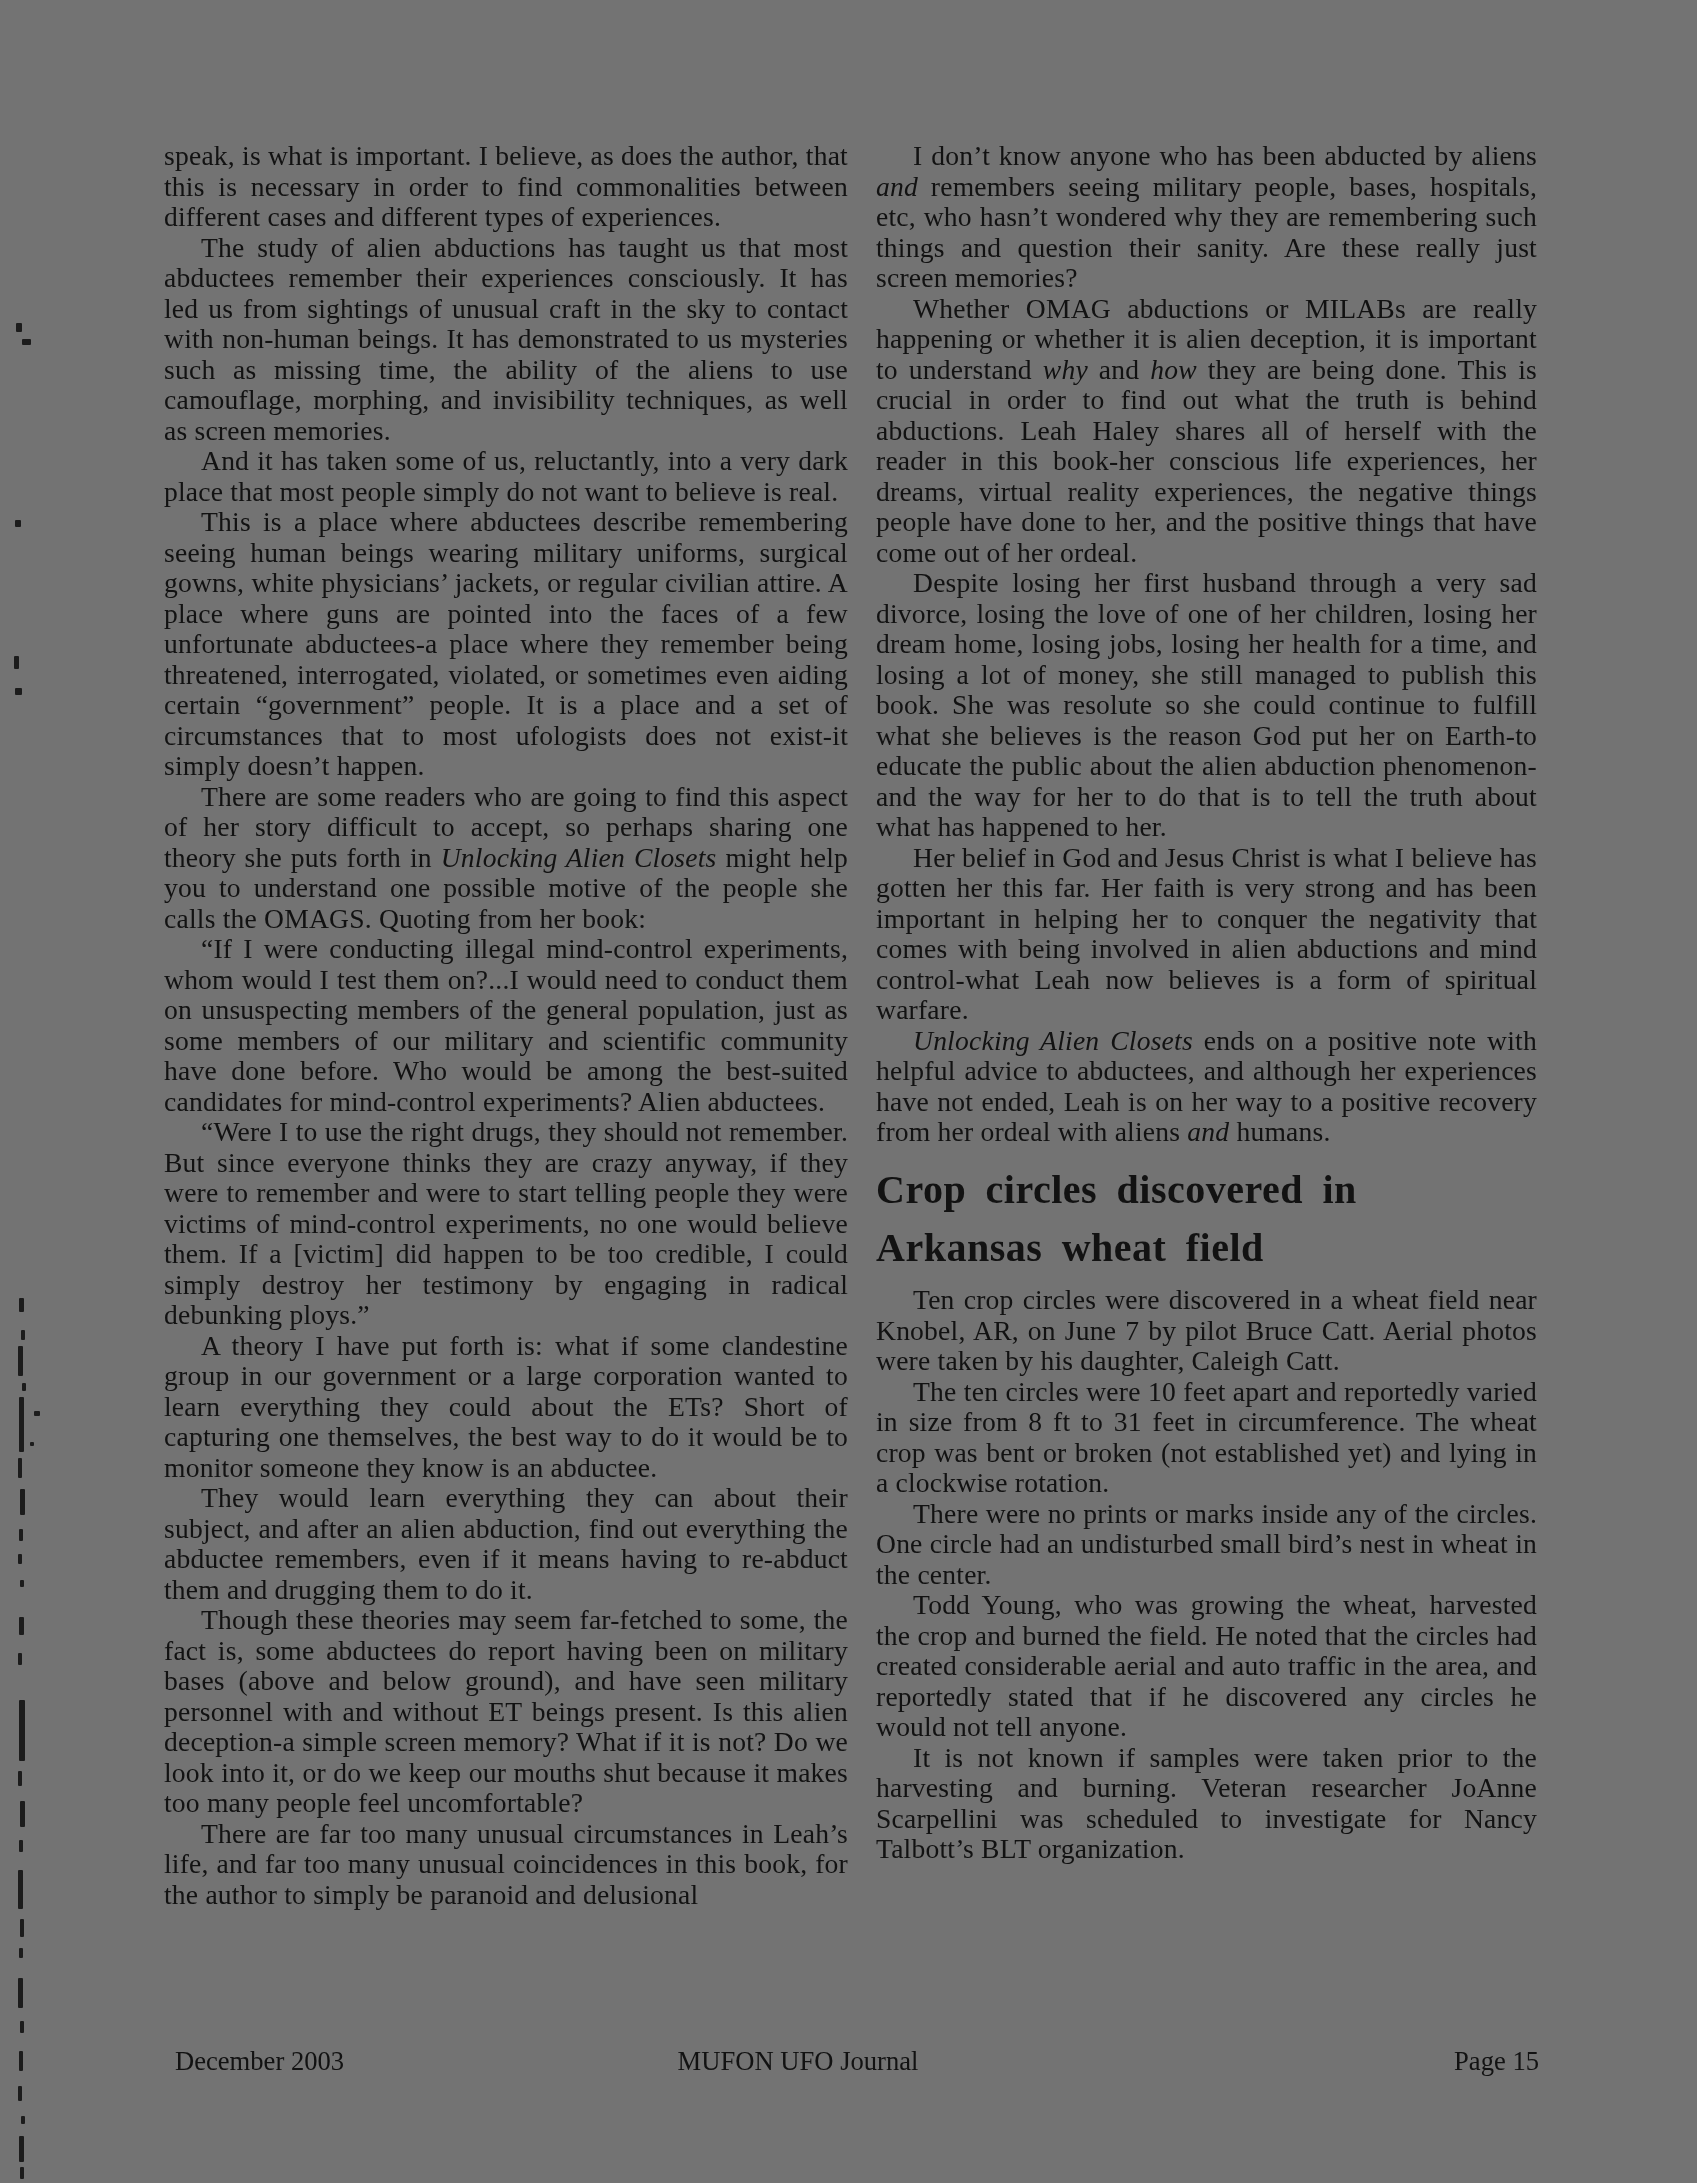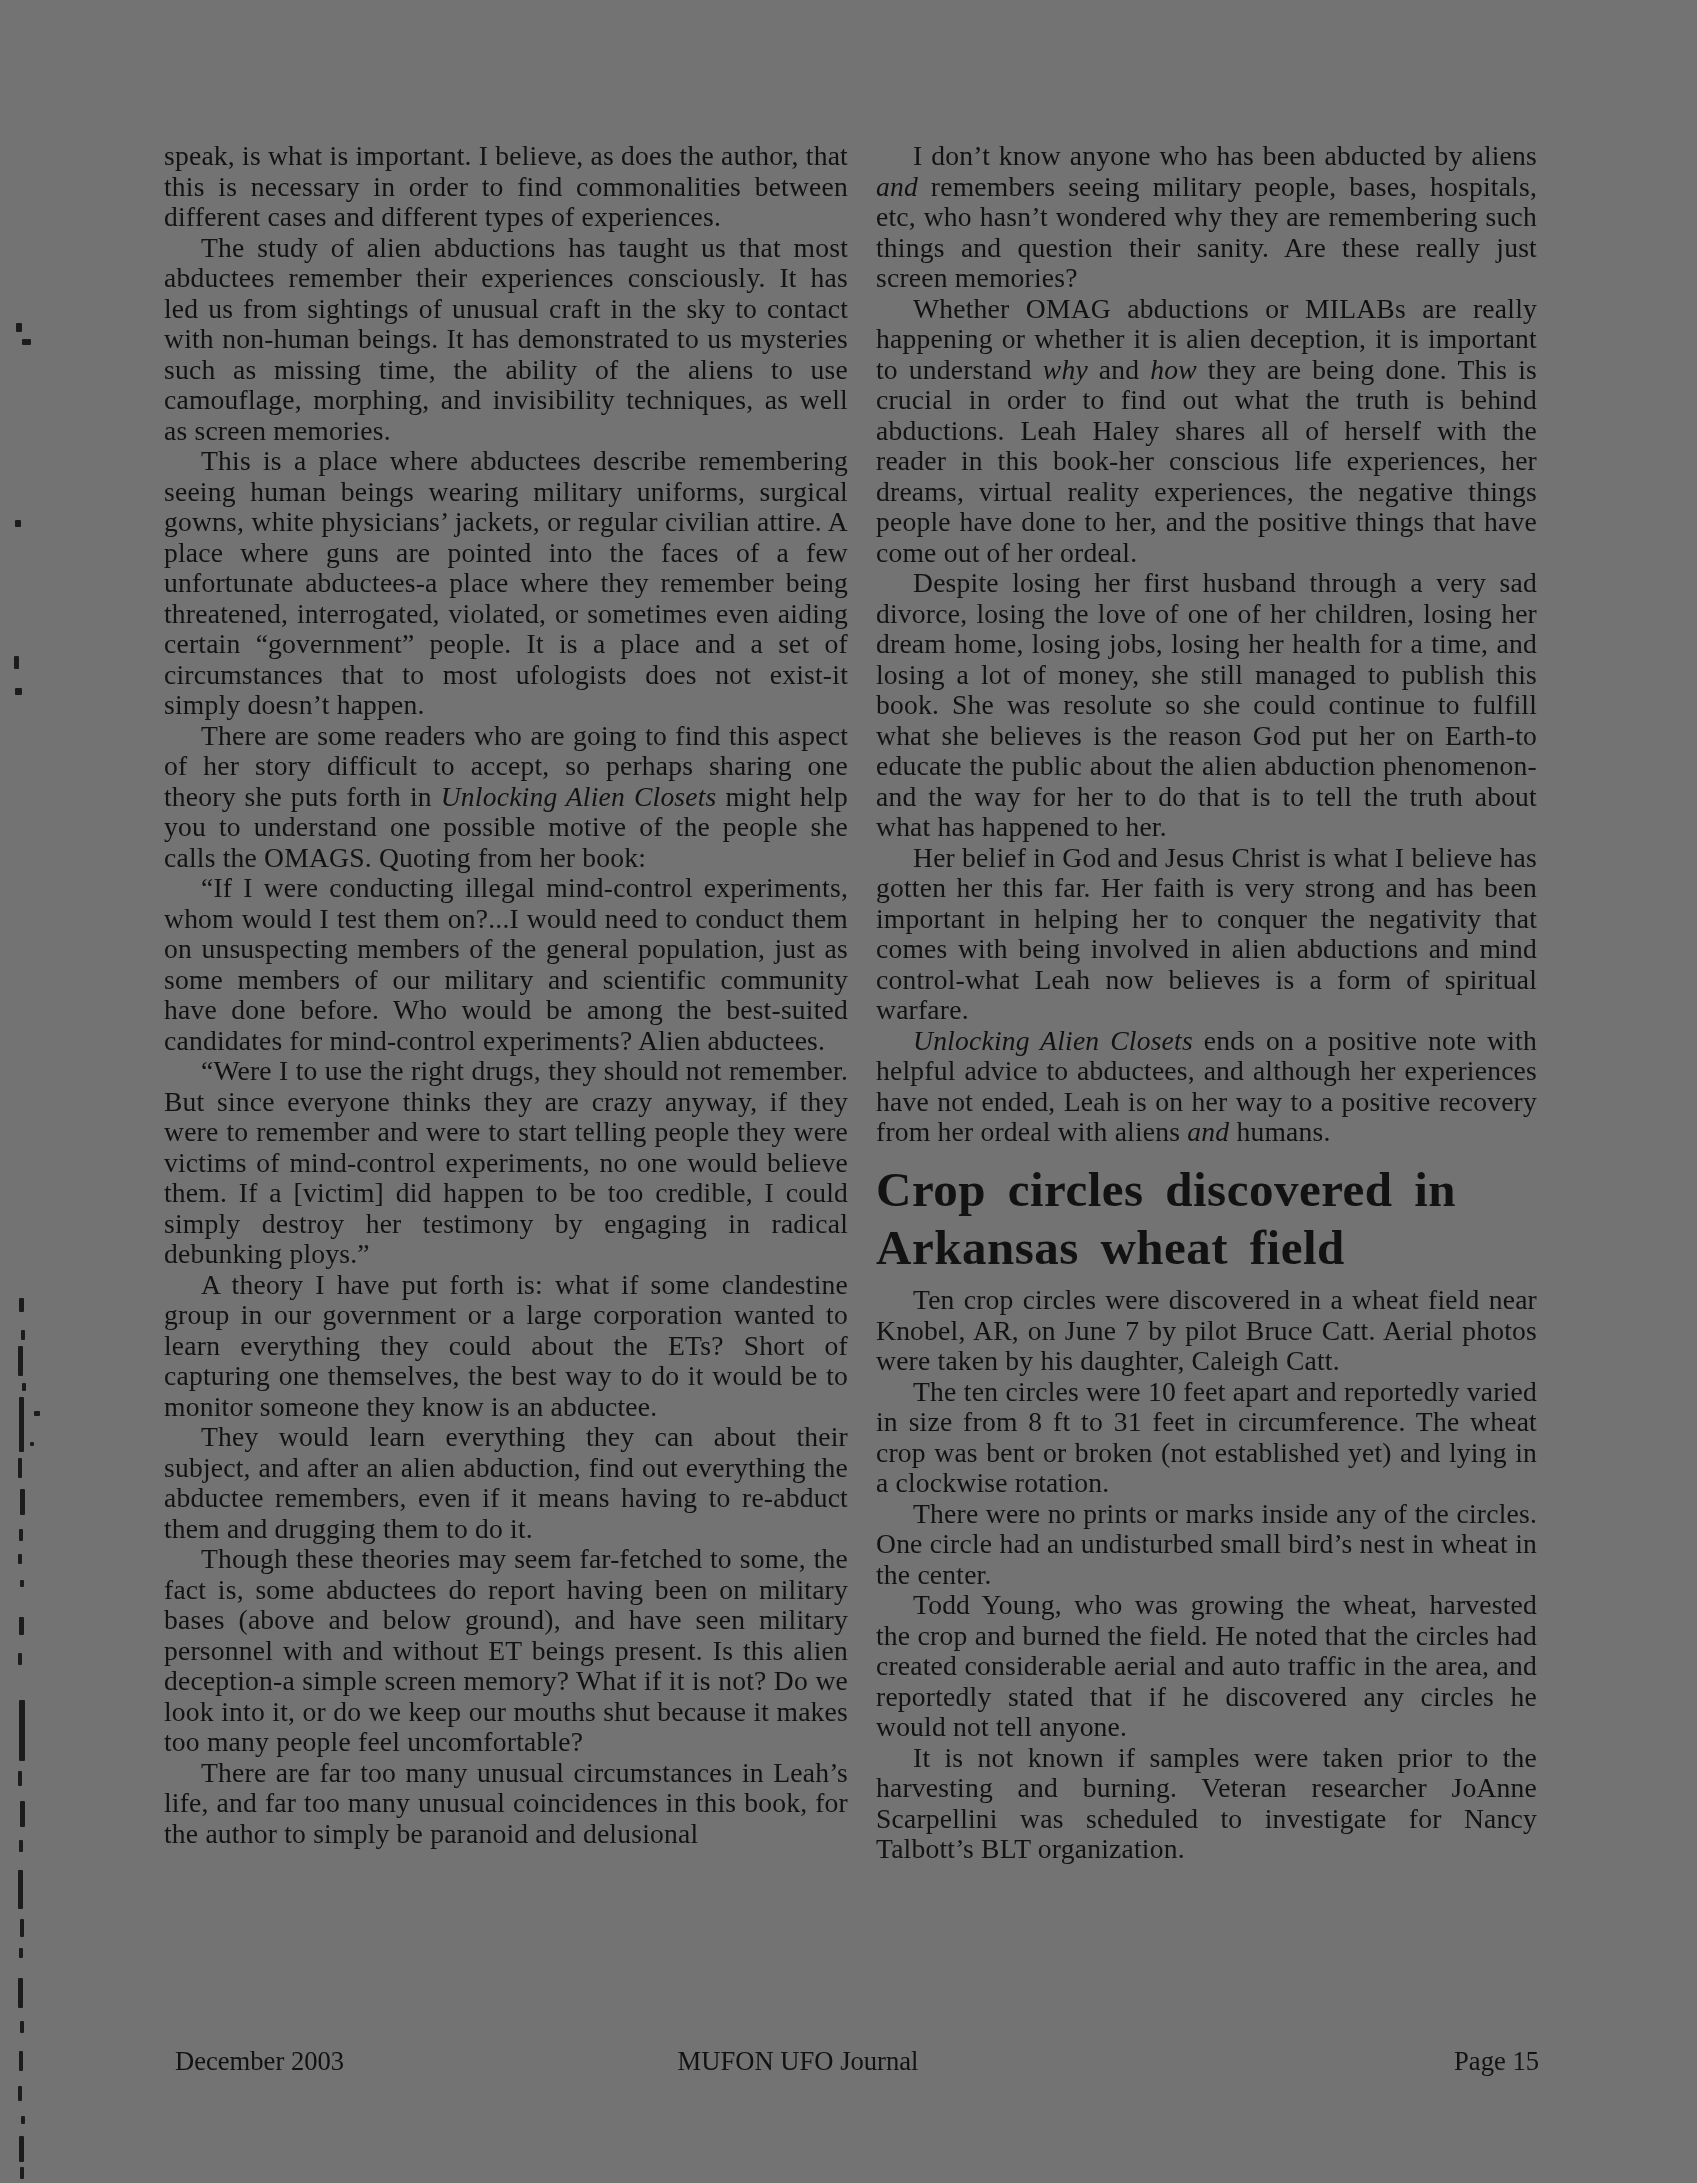--- a/index.html
+++ b/index.html
@@ -17,21 +17,21 @@
     font-size:27.6px;
     line-height:30.5px;
     text-align:justify;
     letter-spacing:0.2px;
   }
   .col-left{left:164px;width:684px;}
   .col-right{left:876px;width:661px;}
   p.para{margin:0;}
   p.para.ind{text-indent:37px;}
   .headline{
-    font-size:49px;
+    font-size:40px;
     line-height:58px;
     font-weight:700;
     margin:13.8px 0 7.9px 0;
     text-align:left;
     text-indent:0;
     word-spacing:8.9px;
     letter-spacing:0.5px;
   }
   .footer{
     position:absolute;
@@ -46,20 +46,21 @@
   .scan-mark{position:absolute;background:#1c1c1c;border-radius:1px;}
 </style>
 </head>
 <body>
 
 <div class="page">
 
   <div class="col col-left">
       <p class="para"><span>speak, is what is important. I believe, as does the author, that this is necessary in order to find commonalities between different cases and different types of experiences.</span></p>
       <p class="para ind"><span>The study of alien abductions has taught us that most abductees remember their experiences consciously. It has led us from sightings of unusual craft in the sky to contact with non-human beings. It has demonstrated to us mysteries such as missing time, the ability of the aliens to use camouflage, morphing, and invisibility techniques, as well as screen memories.</span></p>
+      <p class="para ind"><span>And it has taken some of us, reluctantly, into a very dark place that most people simply do not want to believe is real.</span></p>
       <p class="para ind"><span>This is a place where abductees describe remembering seeing human beings wearing military uniforms, surgical gowns, white physicians’ jackets, or regular civilian attire. A place where guns are pointed into the faces of a few unfortunate abductees-a place where they remember being threatened, interrogated, violated, or sometimes even aiding certain “government” people. It is a place and a set of circumstances that to most ufologists does not exist-it simply doesn’t happen.</span></p>
       <p class="para ind"><span>There are some readers who are going to find this aspect of her story difficult to accept, so perhaps sharing one theory she puts forth in </span><i>Unlocking Alien Closets</i><span> might help you to understand one possible motive of the people she calls the OMAGS. Quoting from her book:</span></p>
       <p class="para ind"><span>“If I were conducting illegal mind-control experiments, whom would I test them on?...I would need to conduct them on unsuspecting members of the general population, just as some members of our military and scientific community have done before. Who would be among the best-suited candidates for mind-control experiments? Alien abductees.</span></p>
       <p class="para ind"><span>“Were I to use the right drugs, they should not remember. But since everyone thinks they are crazy anyway, if they were to remember and were to start telling people they were victims of mind-control experiments, no one would believe them. If a [victim] did happen to be too credible, I could simply destroy her testimony by engaging in radical debunking ploys.”</span></p>
       <p class="para ind"><span>A theory I have put forth is: what if some clandestine group in our government or a large corporation wanted to learn everything they could about the ETs? Short of capturing one themselves, the best way to do it would be to monitor someone they know is an abductee.</span></p>
       <p class="para ind"><span>They would learn everything they can about their subject, and after an alien abduction, find out everything the abductee remembers, even if it means having to re-abduct them and drugging them to do it.</span></p>
       <p class="para ind"><span>Though these theories may seem far-fetched to some, the fact is, some abductees do report having been on military bases (above and below ground), and have seen military personnel with and without ET beings present. Is this alien deception-a simple screen memory? What if it is not? Do we look into it, or do we keep our mouths shut because it makes too many people feel uncomfortable?</span></p>
       <p class="para ind"><span>There are far too many unusual circumstances in Leah’s life, and far too many unusual coincidences in this book, for the author to simply be paranoid and delusional</span></p>
     </div>
 

